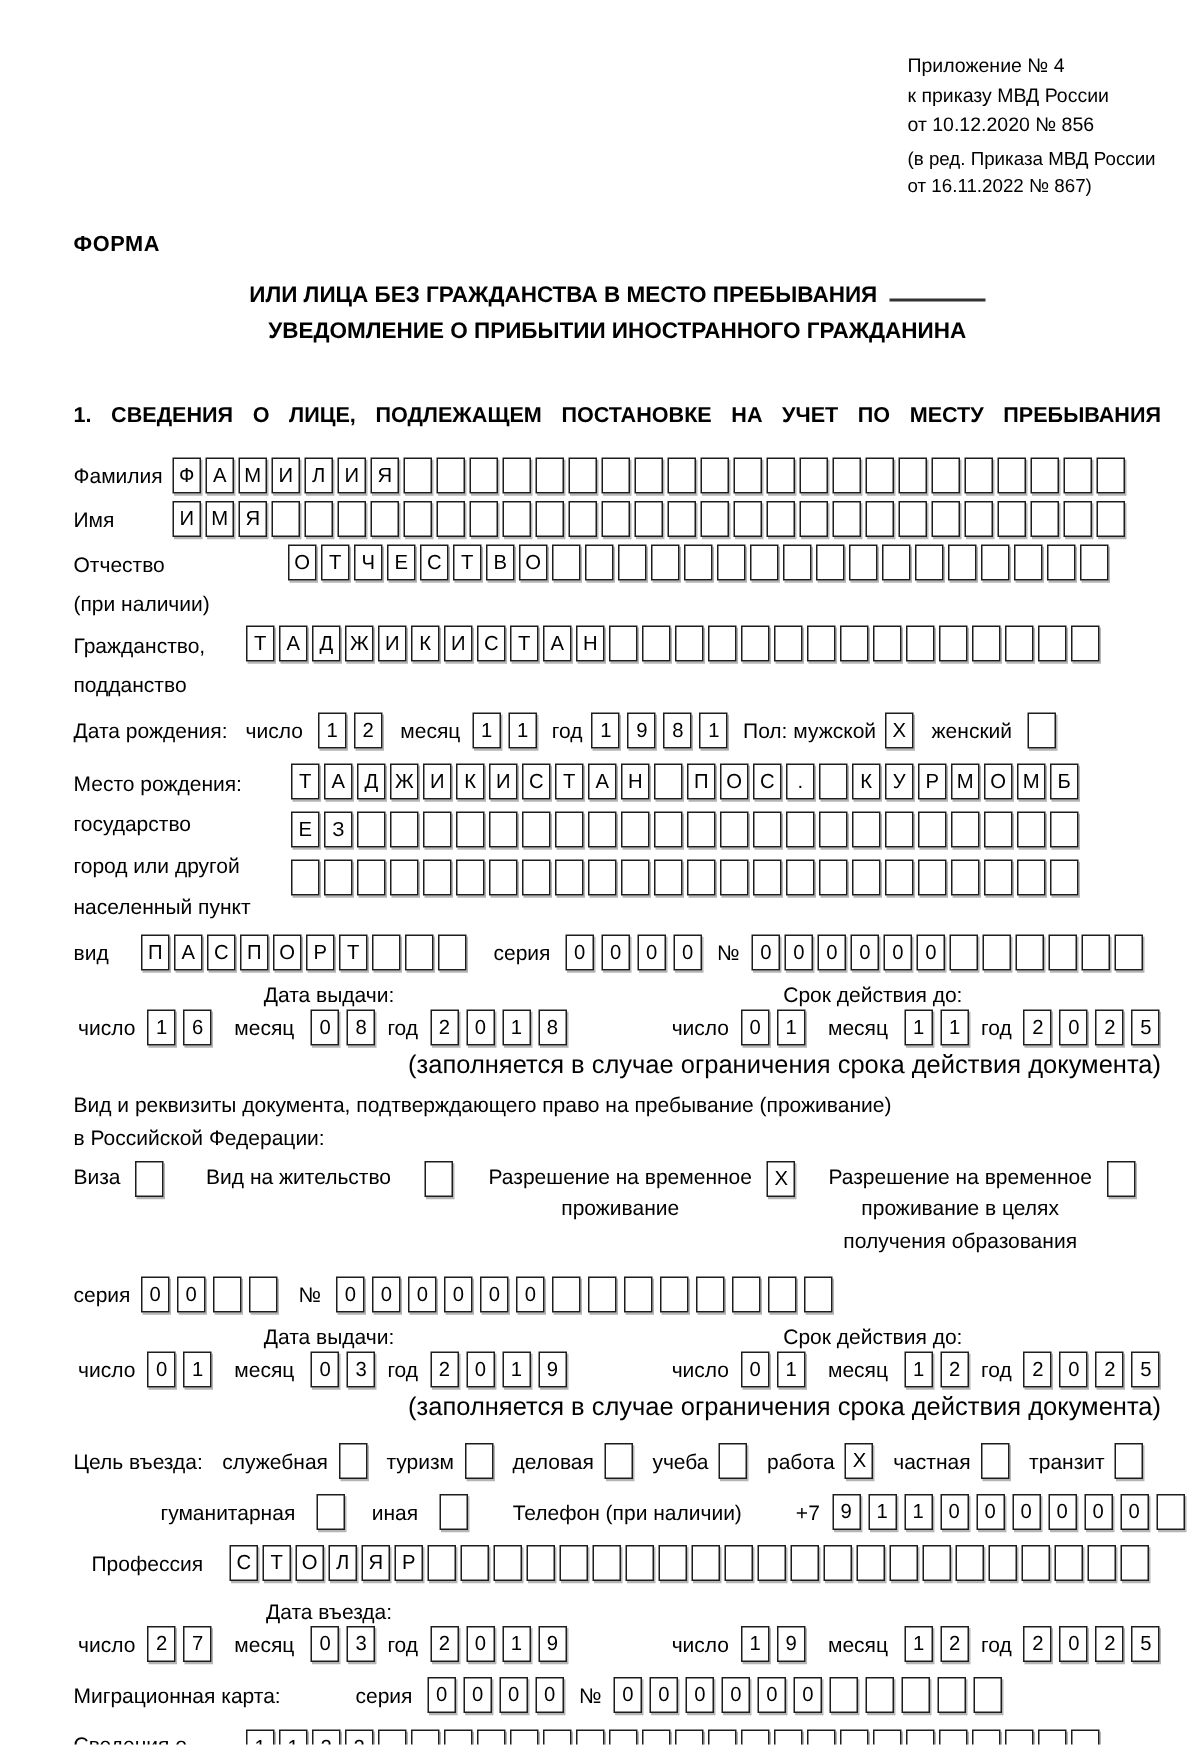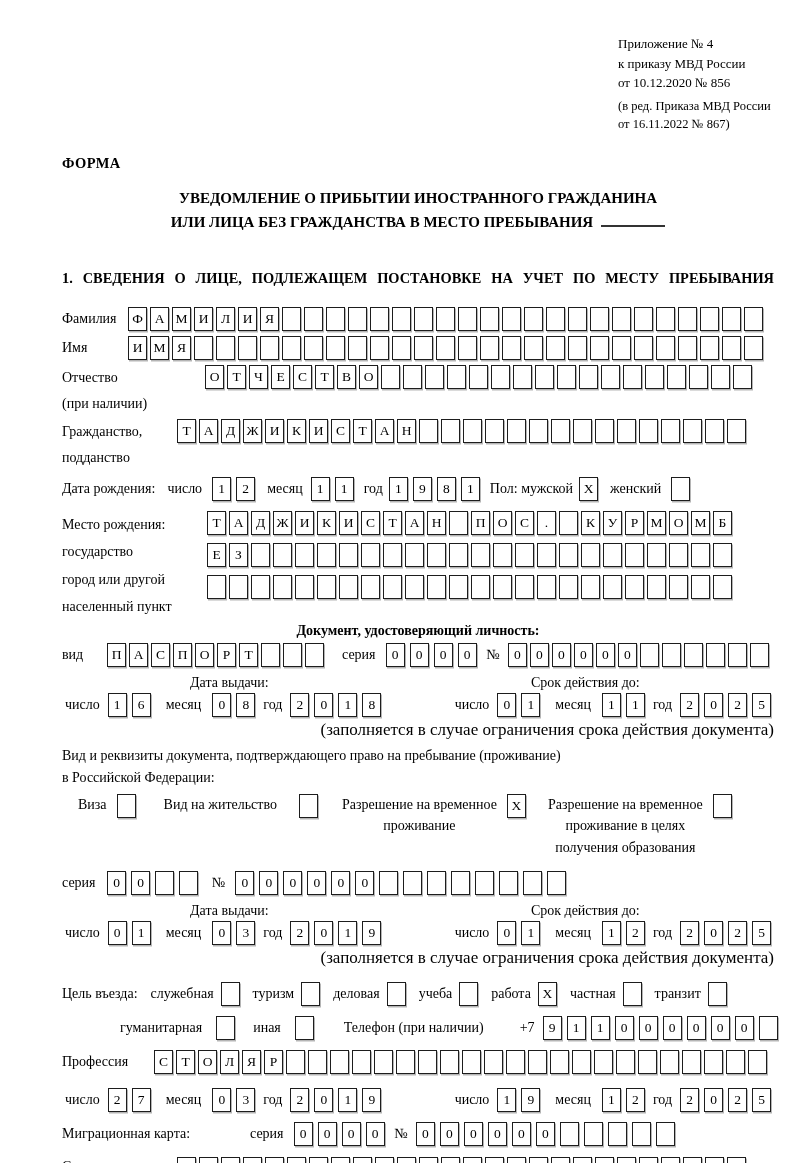--- a/index.html
+++ b/index.html
@@ -1,19 +1,19 @@
 <!DOCTYPE html>
 <html><head>
 <meta charset="utf-8">
 <style>
   html,body{margin:0;padding:0;background:#fff;}
   .page{
     width:800px;height:1163px;box-sizing:border-box;
-    padding:34px 26px 0 62px;
-    font-family:Liberation Serif, serif;
+    padding:34px 26px 0 49px;
+    font-family:Liberation Sans, sans-serif;
     font-size:14px;color:#000;position:relative;overflow:hidden;border-radius:18px;
   }
   
   .appendix{margin-left:556px;width:190px;font-size:13px;line-height:1.5;}
   .amendment{margin-left:556px;width:190px;font-size:12.5px;line-height:1.45;margin-top:4px;}
   .forma{ text-align:left;padding-right:10px;font-weight:bold;font-size:14.5px;margin-top:22px;letter-spacing:.4px;}
   
   .title{text-align:center;font-weight:bold;font-size:15px;line-height:1.6;margin-top:14px;}
   .title-underline{display:inline-block;width:64px;border-bottom:2px solid #333;height:13px;margin-left:8px;}
   .sec-heading{font-weight:bold;font-size:14.4px;margin-top:36px;text-align:justify;text-align-last:justify;}
@@ -32,21 +32,21 @@
   .mt2{margin-top:2px}.mt4{margin-top:4px}.mt5{margin-top:5px}.mt6{margin-top:6px}
   .mt8{margin-top:8px}.mt10{margin-top:10px}.mt12{margin-top:12px}.mt20{margin-top:20px}
   .doc-heading{font-weight:bold;text-align:center;margin-top:10px;font-size:14px;}
   .dgroup{display:flex;align-items:center;gap:5px;}
   .dgroup .lbl{margin:0 3px;}
   .halves{display:flex;}
   .half-l{width:47%;flex:0 0 auto;}
   .half-r{flex:1;}
   .dhead{text-align:center;font-size:14px;}
   .caption{font-size:17px;text-align:right;margin-top:3px;}
-  .cb-row{display:flex;align-items:flex-start;margin-top:8px;margin-left:16px;}
+  .cb-row{display:flex;align-items:flex-start;margin-top:8px;}
   .cb-item{display:flex;align-items:flex-start;gap:10px;}
   .cb-text{text-align:center;line-height:1.55;}
   .purpose-row{display:flex;align-items:flex-start;gap:13px;margin-top:14px;}
   .purpose-item{display:flex;align-items:flex-start;gap:7px;}
   .bp{display:flex;margin-top:10px;}
   .bp-rows .cells{margin-bottom:8px;}
   .rep{display:flex;margin-top:8px;}
   .rep-rows .cells{margin-bottom:7px;}
 </style>
 </head>
@@ -59,22 +59,22 @@
     <div>к приказу МВД России</div>
     <div>от 10.12.2020 № 856</div>
   </div>
   <div class="amendment">
     <div>(в ред. Приказа МВД России</div>
     <div>от 16.11.2022 № 867)</div>
   </div>
   <div class="forma">ФОРМА</div>
 
   <div class="title">
+    <div><span>ИЛИ ЛИЦА БЕЗ ГРАЖДАНСТВА В МЕСТО ПРЕБЫВАНИЯ</span><span class="title-underline"></span></div>
     <div>УВЕДОМЛЕНИЕ О ПРИБЫТИИ ИНОСТРАННОГО ГРАЖДАНИНА</div>
-    <div><span>ИЛИ ЛИЦА БЕЗ ГРАЖДАНСТВА В МЕСТО ПРЕБЫВАНИЯ</span><span class="title-underline"></span></div>
   </div>
 
   <div class="sec-heading">1. СВЕДЕНИЯ О ЛИЦЕ, ПОДЛЕЖАЩЕМ ПОСТАНОВКЕ НА УЧЕТ ПО МЕСТУ ПРЕБЫВАНИЯ</div>
 
   <div class="frow mt20">
     <span class="lbl" style="width:66px;">Фамилия</span>
     <span class="cells">
         <span class="cell">Ф</span>
         <span class="cell">А</span>
         <span class="cell">М</span>
@@ -322,21 +322,20 @@
           <span class="cell"></span>
           <span class="cell"></span>
           <span class="cell"></span>
           <span class="cell"></span>
           <span class="cell"></span>
           <span class="cell"></span>
         </span>
     </span>
   </div>
 
-  <div class="doc-heading" style="margin-top:2px;">Документ, удостоверяющий личность:</div>
 
   <div class="frow mt4">
     <span class="lbl" style="width:45px;">вид</span>
     <span class="cells">
         <span class="cell">П</span>
         <span class="cell">А</span>
         <span class="cell">С</span>
         <span class="cell">П</span>
         <span class="cell">О</span>
         <span class="cell">Р</span>
@@ -598,21 +597,21 @@
         <span class="cell">0</span>
         <span class="cell">0</span>
         <span class="cell">0</span>
         <span class="cell">0</span>
         <span class="cell">0</span>
         <span class="cell"></span>
       </span>
   </div>
 
   <div class="frow mt10">
-    <span class="lbl" style="width:92px;">Профессия</span>
+    <span class="lbl" style="width:92px;margin-left:12px;">Профессия</span>
     <span class="cells">
         <span class="cell">С</span>
         <span class="cell">Т</span>
         <span class="cell">О</span>
         <span class="cell">Л</span>
         <span class="cell">Я</span>
         <span class="cell">Р</span>
         <span class="cell"></span>
         <span class="cell"></span>
         <span class="cell"></span>
@@ -632,20 +631,21 @@
         <span class="cell"></span>
         <span class="cell"></span>
         <span class="cell"></span>
         <span class="cell"></span>
         <span class="cell"></span>
         <span class="cell"></span>
       </span>
   </div>
 
   <div class="halves mt12">
+    <div class="half-l dhead">Дата въезда:</div>
   </div>
   <div class="halves mt2">
     <div class="half-l">
       <div class="dgroup">
         <span class="lbl">число</span>
         <span class="cells wgap">
             <span class="cell">2</span>
             <span class="cell">7</span>
           </span>
         <span class="lbl" style="margin:0 6px 0 10px;">месяц</span>

